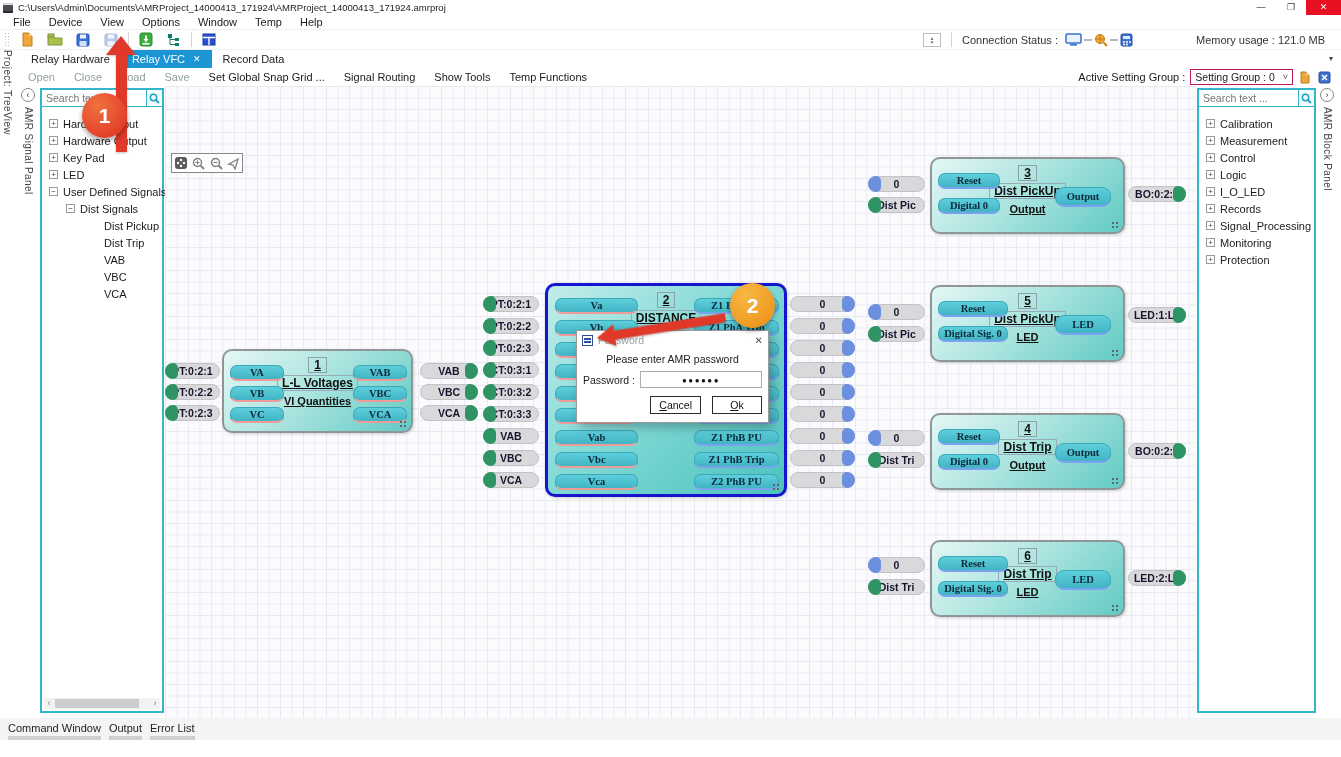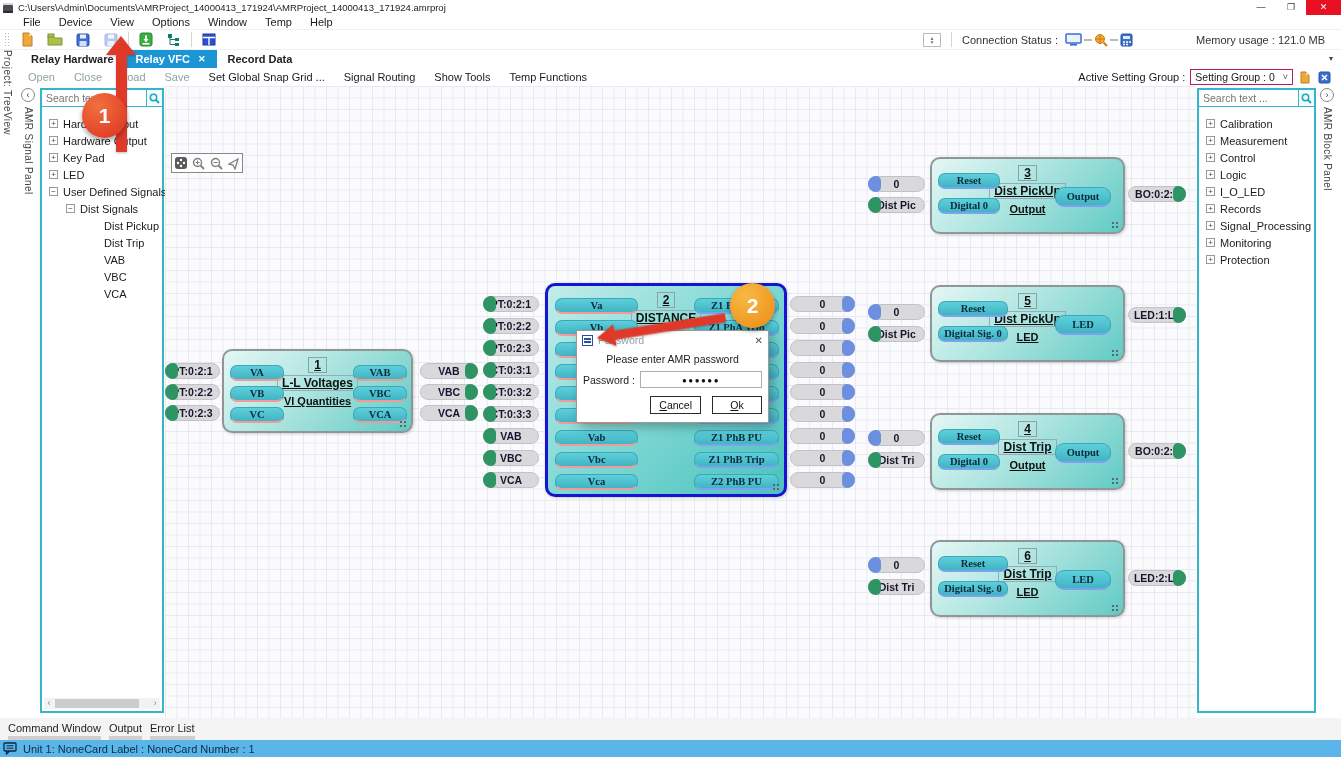--- a/index.html
+++ b/index.html
@@ -9,37 +9,37 @@
 
   
   .titlebar { height:15px; display:flex; align-items:center; font-size:9.5px; color:#222; background:#fff; }
   .appicon { width:10px; height:10px; margin:0 5px 0 3px; background:#4a4a52; border-radius:1px;
              box-shadow:inset 0 2px 0 #d8d8e0, inset 0 -2px 0 #2a2a30; }
   .winbtns { margin-left:auto; display:flex; height:15px; }
   .winbtn { width:30px; text-align:center; font-size:9px; line-height:15px; color:#333; }
   .winbtn.close { width:35px; background:#e81123; color:#fff; }
 
   
-  .menubar { height:14px; display:flex; align-items:center; padding-left:14px; }
+  .menubar { height:14px; display:flex; align-items:center; padding-left:4px; }
   .menu-item { font-size:11px; padding:0 9px; line-height:14px; }
 
   
   .toolbar { height:21px; display:flex; align-items:center; border-top:1px solid #f0f0f0; border-bottom:1px solid #f0f0f0; }
   .grip { width:5px; height:15px; margin:0 4px; background-image:radial-gradient(#bbb 1px, transparent 1px); background-size:3px 3px; }
   .tbtn { width:28px; height:19px; display:flex; align-items:center; justify-content:center; }
   .tsep { width:1px; height:15px; background:#d5d5d5; margin:0 3px; }
   .tb-right { margin-left:auto; display:flex; align-items:center; gap:7px; padding-right:16px; font-size:11px; color:#333;justify-content:center; }
   .spinbox { width:18px; height:14px; border:1px solid #bbb; display:flex; flex-direction:column; align-items:center; justify-content:center; font-size:5px; line-height:4px; color:#777; background:#fff; }
   .connicons { display:flex; align-items:center; gap:2px; }
   .conndash { width:8px; height:2px; background:#b9b9b9; }
   .memlabel { margin-left:56px; }
 
   
   .tabrow { height:18px; display:flex; align-items:stretch; padding-left:20px; position:relative; }
-  .tab { font-size:11px; line-height:18px; padding:0 11px; color:#222; display:flex; align-items:center; gap:8px;font-weight:bold; }
+  .tab { font-size:11px; line-height:18px; padding:0 11px; color:#222; display:flex; align-items:center; gap:8px; }
   .tab.mod-active { background:#1b95d4; color:#fff; }
   .tab-overflow { position:absolute; right:8px; top:4px; font-size:8px; color:#444; }
 
   
   .vfcbar { height:18px; display:flex; align-items:center; padding-left:28px; gap:19px; font-size:11px; position:relative; }
   .vfc-item.mod-disabled { color:#8fa3a0; }
   .vfc-right { margin-left:auto; display:flex; align-items:center; gap:5px; padding-right:10px; }
   .sgcombo { border:1px solid #be185d; height:16px; display:flex; align-items:center; font-size:10.5px; padding:0 4px; gap:8px; background:#fff; }
   .miniic { width:14px; height:14px; display:flex; align-items:center; justify-content:center; }
 
@@ -694,22 +694,14 @@
         <span>Command Window</span>
       </span>
       <span class="btab">
         <span>Output</span>
       </span>
       <span class="btab">
         <span>Error List</span>
       </span>
     </div>
 
-  <div class="statusbar">
-    <svg width="15" height="13">
-      <rect x="1" y="1" width="12" height="8" rx="1" fill="none" stroke="#0c2a46" stroke-width="1.3"></rect>
-      <path d="M3.5 9 L3.5 12 L6.5 9" fill="none" stroke="#0c2a46" stroke-width="1.3"></path>
-      <path d="M3.5 3.8 H10.5 M3.5 6.2 H10.5" stroke="#0c2a46"></path>
-    </svg>
-    <span>Unit 1: NoneCard Label : NoneCard Number : 1</span>
-  </div>
 
 </div>
 
 </body></html>

